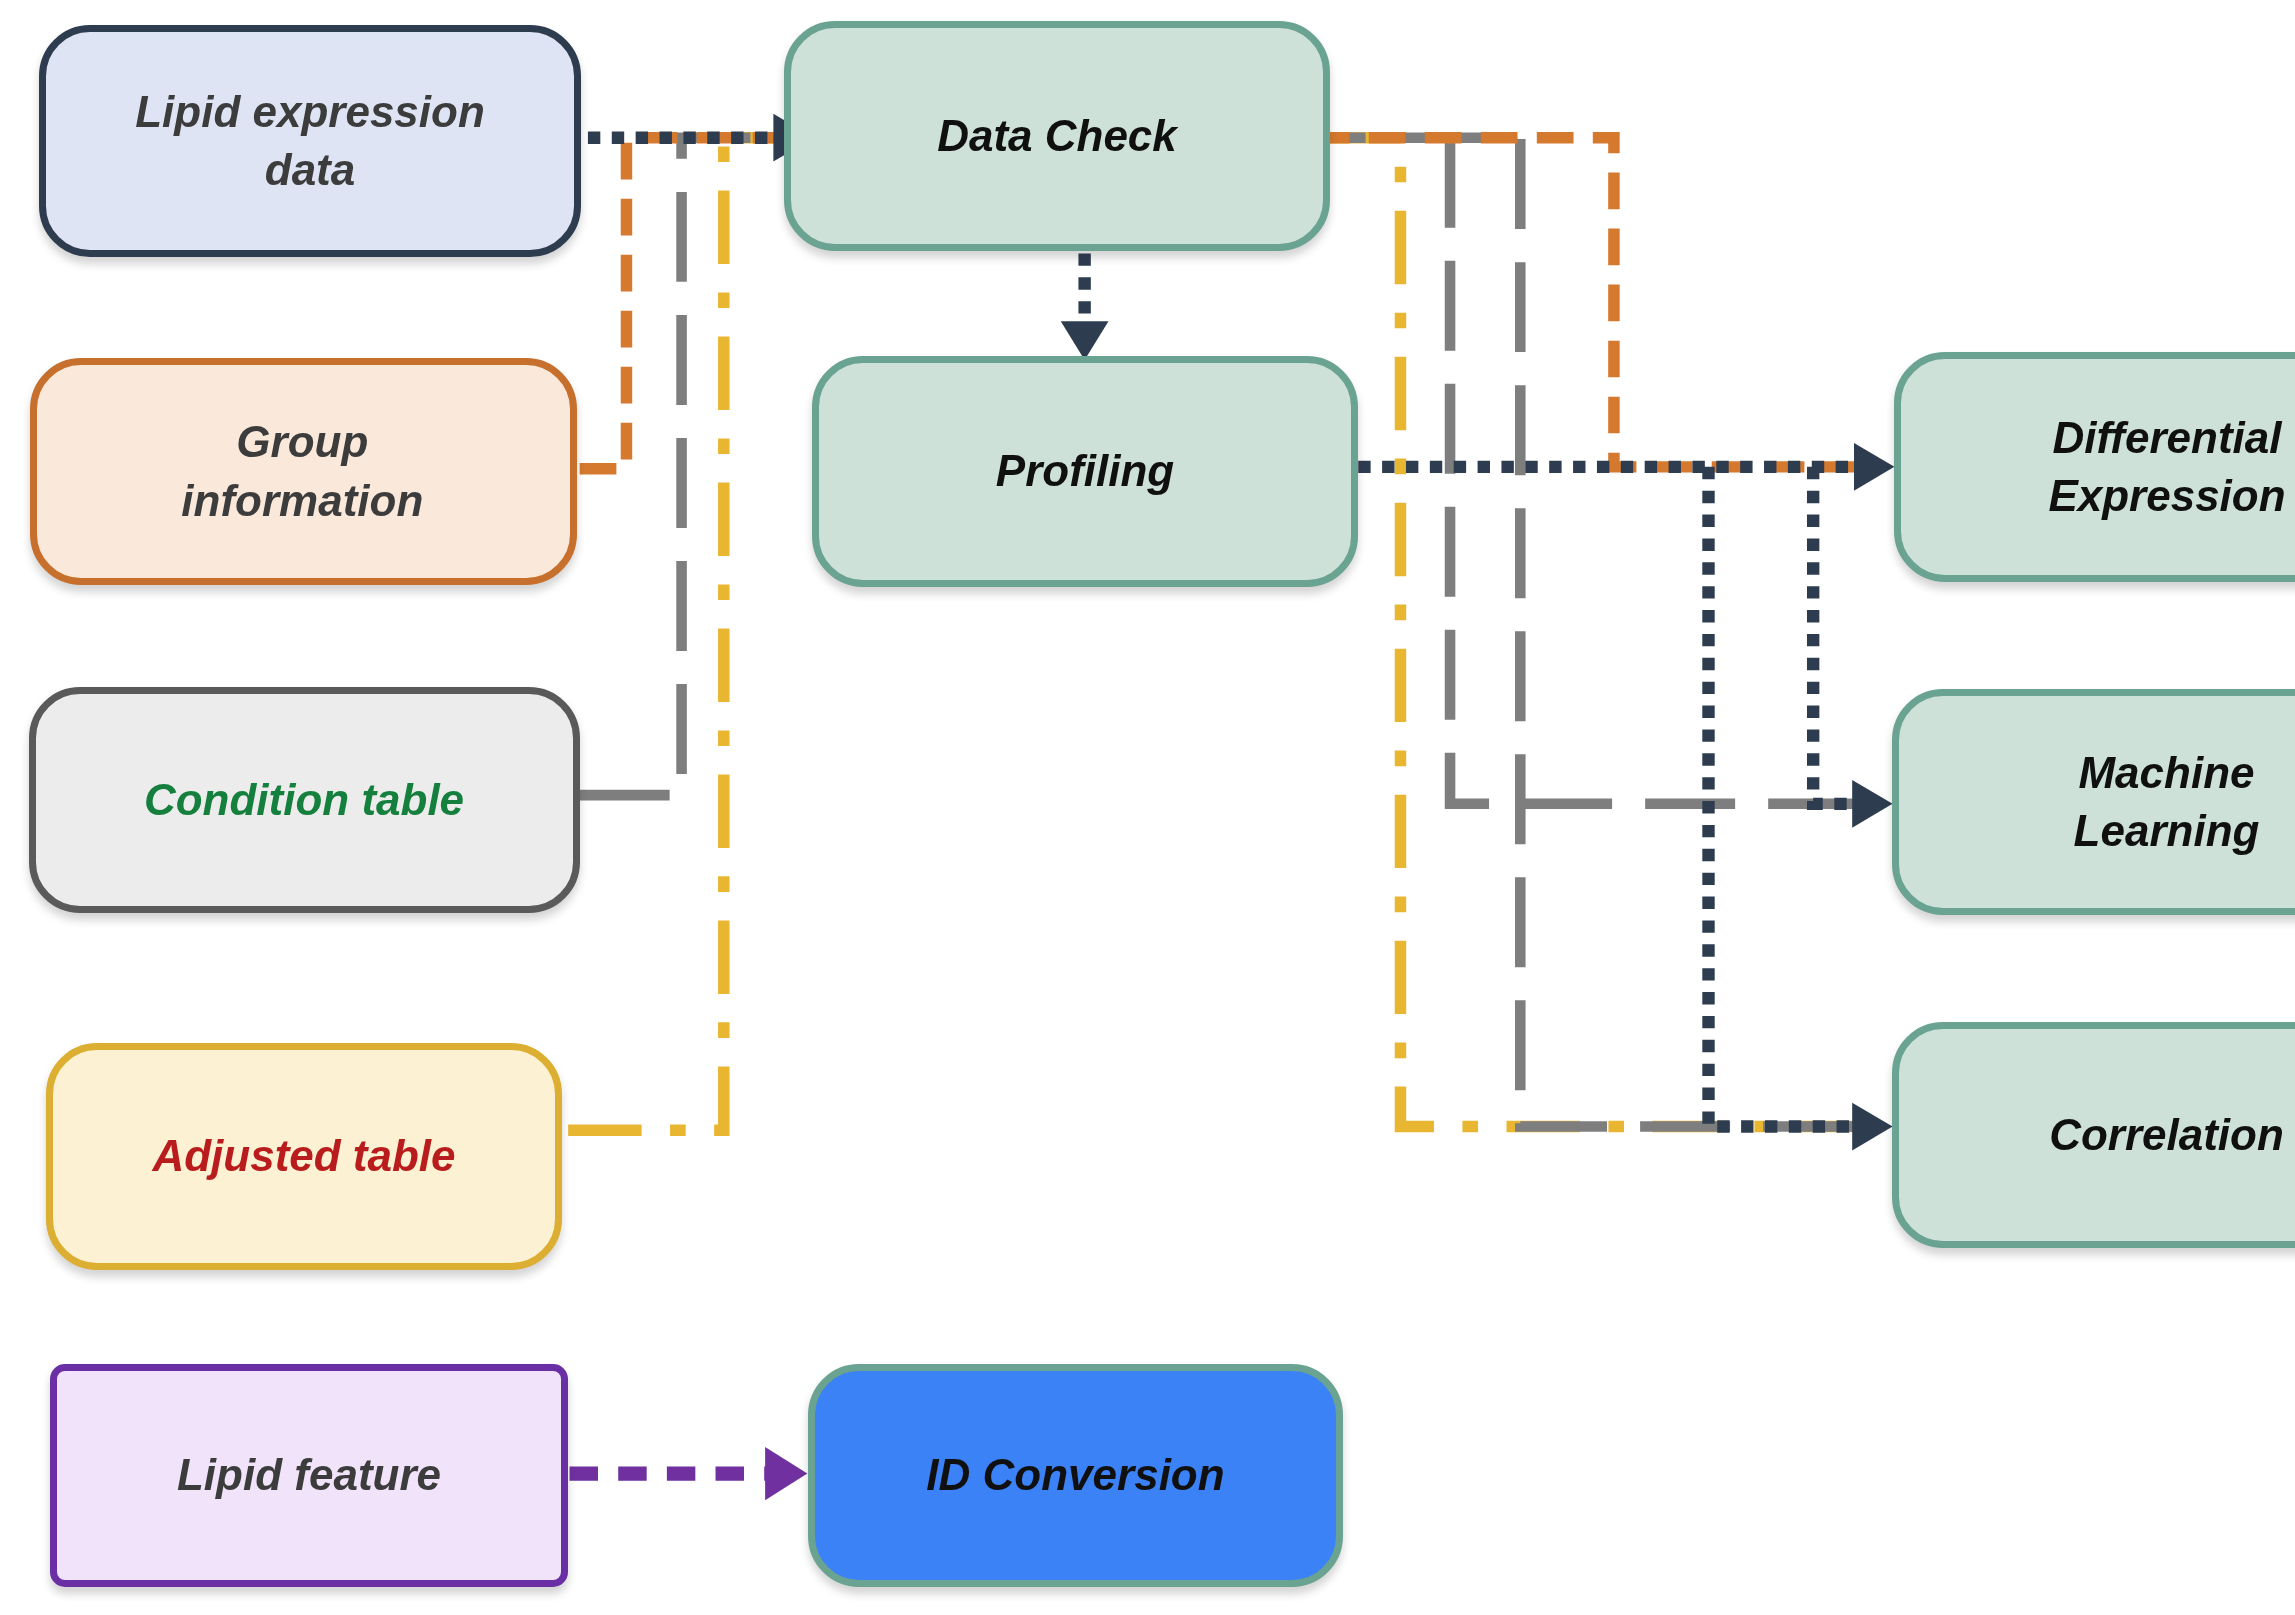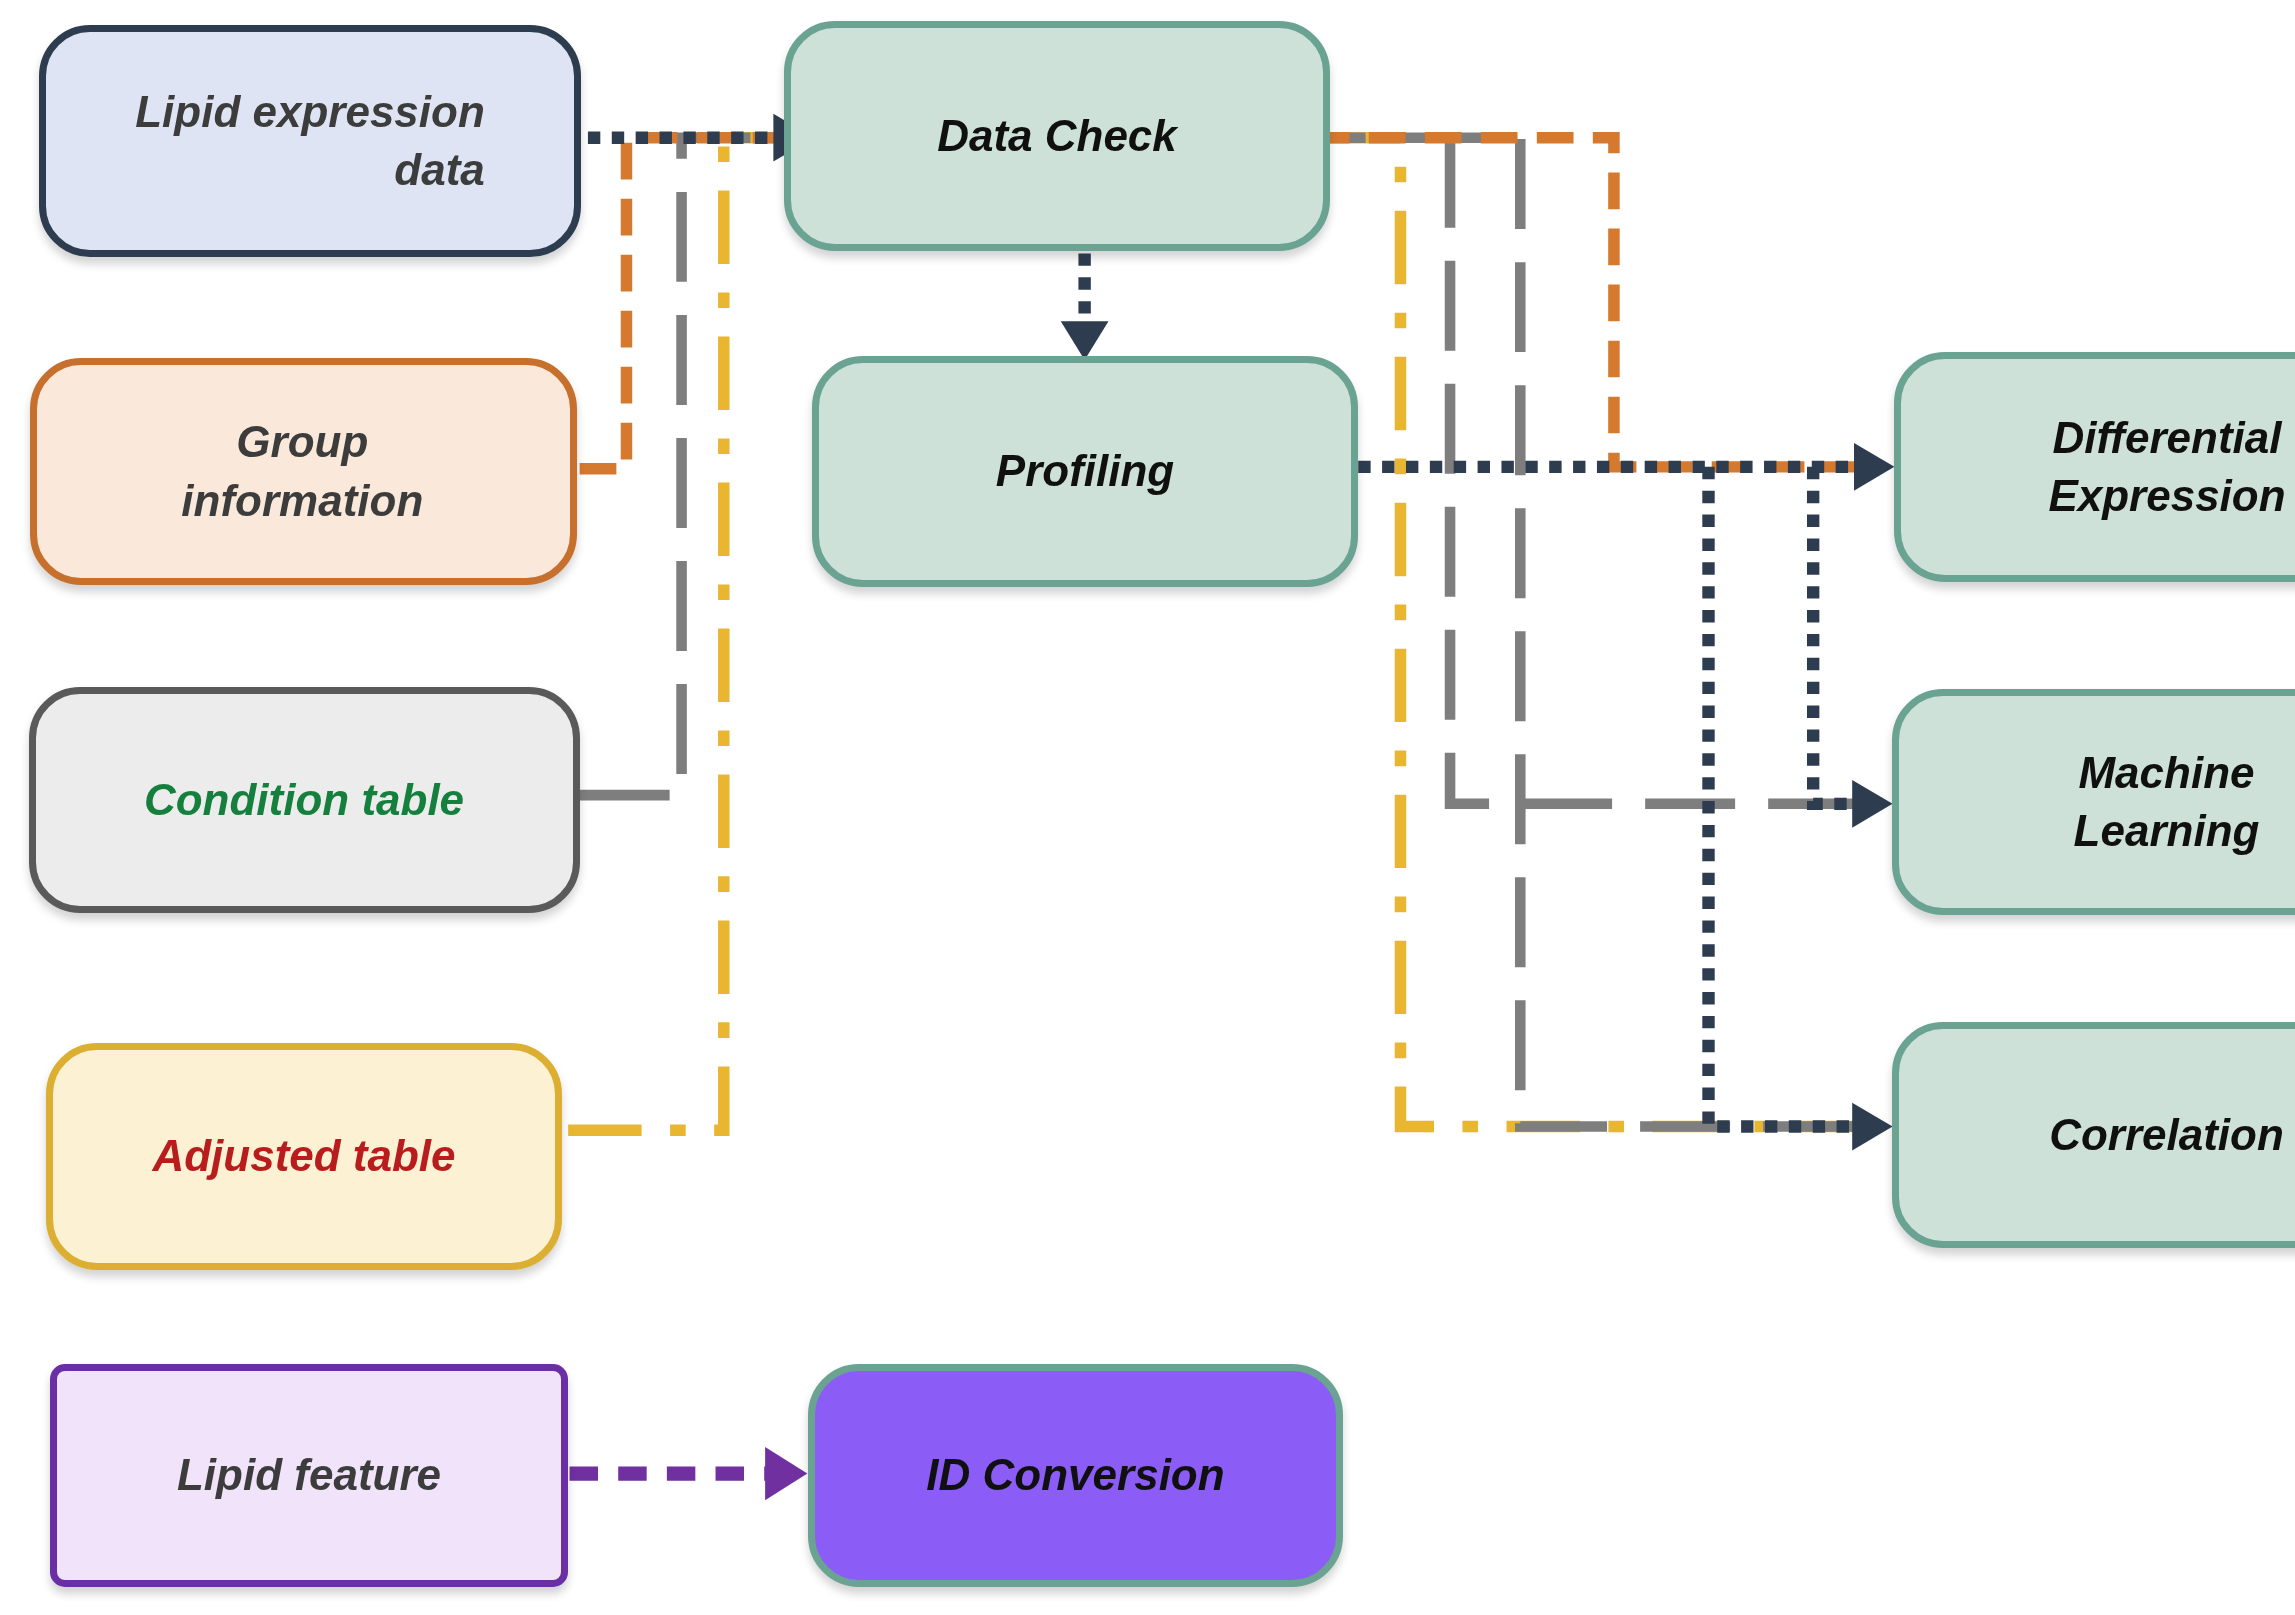--- a/index.html
+++ b/index.html
@@ -74,37 +74,37 @@
     <polygon points="1684,248 1684,352 1772,300" fill="#2e3c50"></polygon>
     <polygon points="2310,700 2414,700 2362,784" fill="#2e3c50"></polygon>
     <polygon points="4038,965 4038,1069 4126,1017" fill="#2e3c50"></polygon>
     <polygon points="4034,1699 4034,1803 4122,1751" fill="#2e3c50"></polygon>
     <polygon points="4034,2402 4034,2506 4122,2454" fill="#2e3c50"></polygon>
     <polygon points="5834,611 5834,695 5904,653" fill="#4a7c8a"></polygon>
     <polygon points="5834,1298 5834,1382 5904,1340" fill="#4a7c8a"></polygon>
     <polygon points="1666,3152 1666,3268 1758,3210" fill="#7030a0"></polygon>
   </svg>
 
-  <div class="box" style="left: 39px; top: 25px; width: 542px; height: 232px; background-color: rgb(222, 228, 243); border-color: rgb(46, 60, 80); color: rgb(60, 60, 60); text-align: right;">Lipid expression
+  <div class="box" style="left: 39px; top: 25px; width: 542px; height: 232px; background-color: rgb(222, 228, 243); border-color: rgb(46, 60, 80); color: rgb(60, 60, 60);">Lipid expression
 data</div>
 
   <div class="box" style="left: 30px; top: 358px; width: 547px; height: 227px; background-color: rgb(250, 233, 218); border-color: rgb(199, 112, 46); color: rgb(60, 60, 60); padding-left: 16px;">Group
 information</div>
 
   <div class="box" style="left: 28.5px; top: 687px; width: 551px; height: 226px; background-color: rgb(236, 236, 236); border-color: rgb(90, 90, 90); color: #15803d;">Condition table</div>
 
   <div class="box" style="left: 46px; top: 1017px; width: 516px; height: 227px; background-color: rgb(252, 242, 211); border-color: rgb(220, 175, 51); color: #b91c1c; margin-top: 26px;">Adjusted table</div>
 
   <div class="box" style="left: 50px; top: 1364px; width: 518px; height: 223px; background-color: rgb(240, 227, 250); border-color: rgb(106, 47, 164); color: rgb(60, 60, 60); border-radius: 15px;">Lipid feature</div>
 
   <div class="box" style="left: 784px; top: 21px; width: 546px; height: 230px; background-color: rgb(205, 225, 216); border-color: rgb(107, 163, 146); color: rgb(16, 16, 16);">Data Check</div>
 
   <div class="box" style="left: 812px; top: 356px; width: 546px; height: 231px; background-color: rgb(205, 225, 216); border-color: rgb(107, 163, 146); color: rgb(16, 16, 16);">Profiling</div>
 
-  <div class="box" style="left: 808px; top: 1364px; width: 535px; height: 223px; background-color: #8b5cf6; border-color: rgb(107, 163, 146); color: rgb(16, 16, 16);">ID Conversion</div>
+  <div class="box" style="left: 808px; top: 1364px; width: 535px; height: 223px; background-color: #3b82f6; border-color: rgb(107, 163, 146); color: rgb(16, 16, 16);">ID Conversion</div>
 
   <div class="box" style="left: 1894px; top: 352px; width: 546px; height: 230px; background-color: rgb(205, 225, 216); border-color: rgb(107, 163, 146); color: rgb(16, 16, 16);">Differential
 Expression</div>
 
   <div class="box" style="left: 1892px; top: 689px; width: 549px; height: 226px; background-color: rgb(205, 225, 216); border-color: rgb(107, 163, 146); color: rgb(16, 16, 16);">Machine
 Learning</div>
 
   <div class="box" style="left: 1892px; top: 1022px; width: 549px; height: 226px; background-color: rgb(205, 225, 216); border-color: rgb(107, 163, 146); color: rgb(16, 16, 16);">Correlation</div>
 
 </div>

